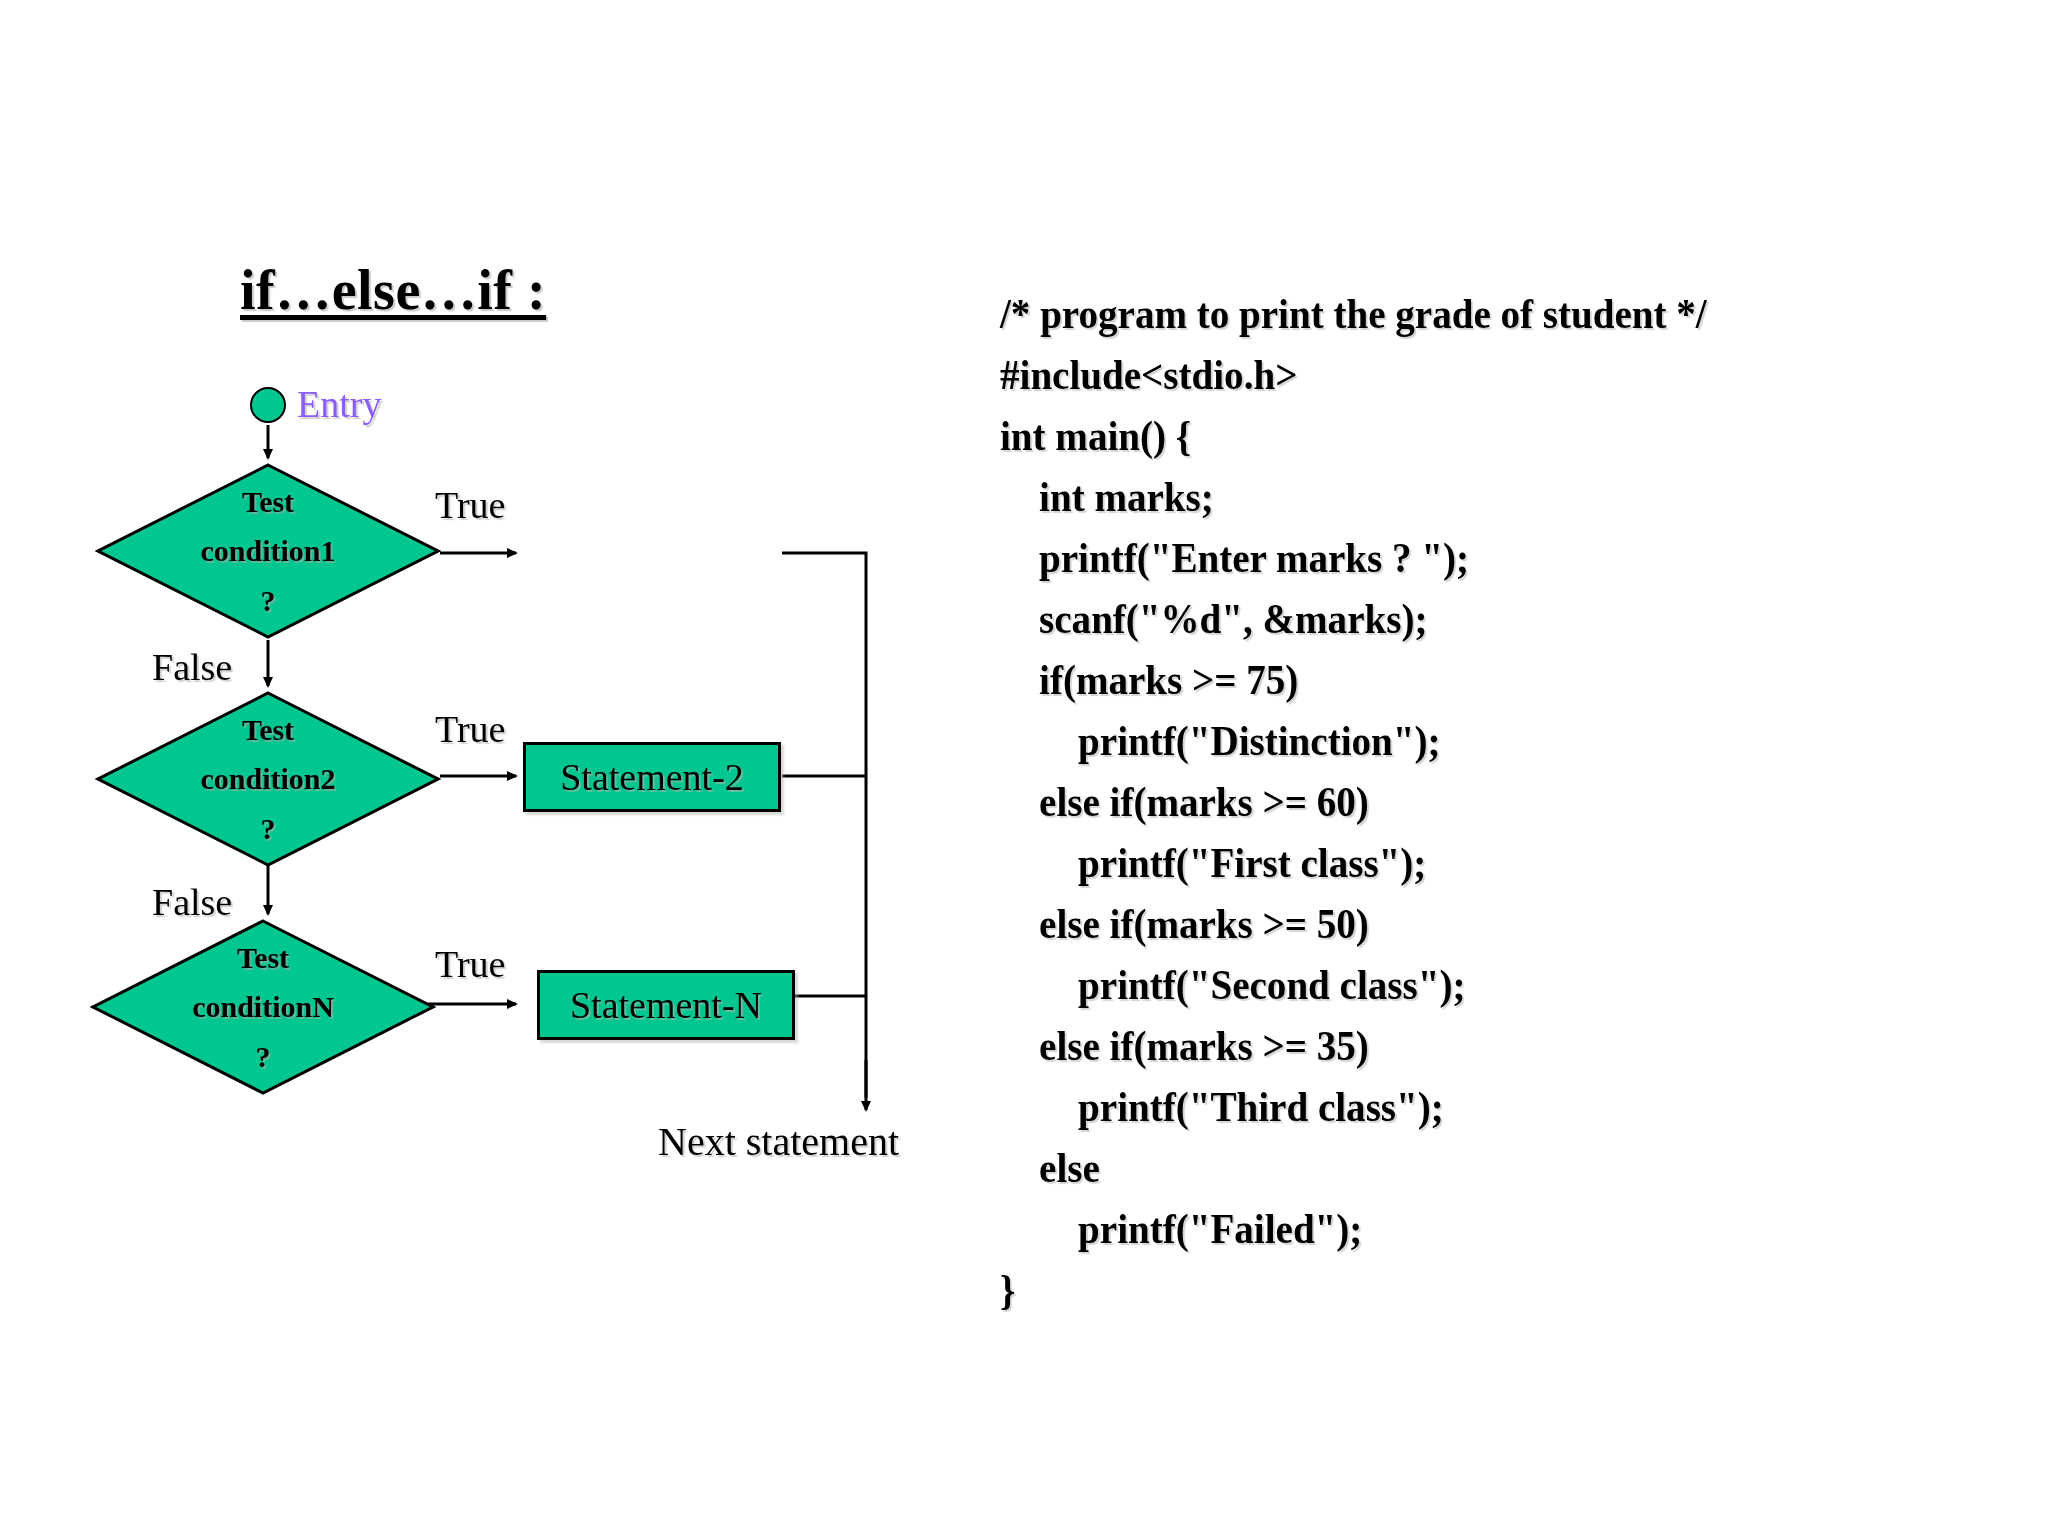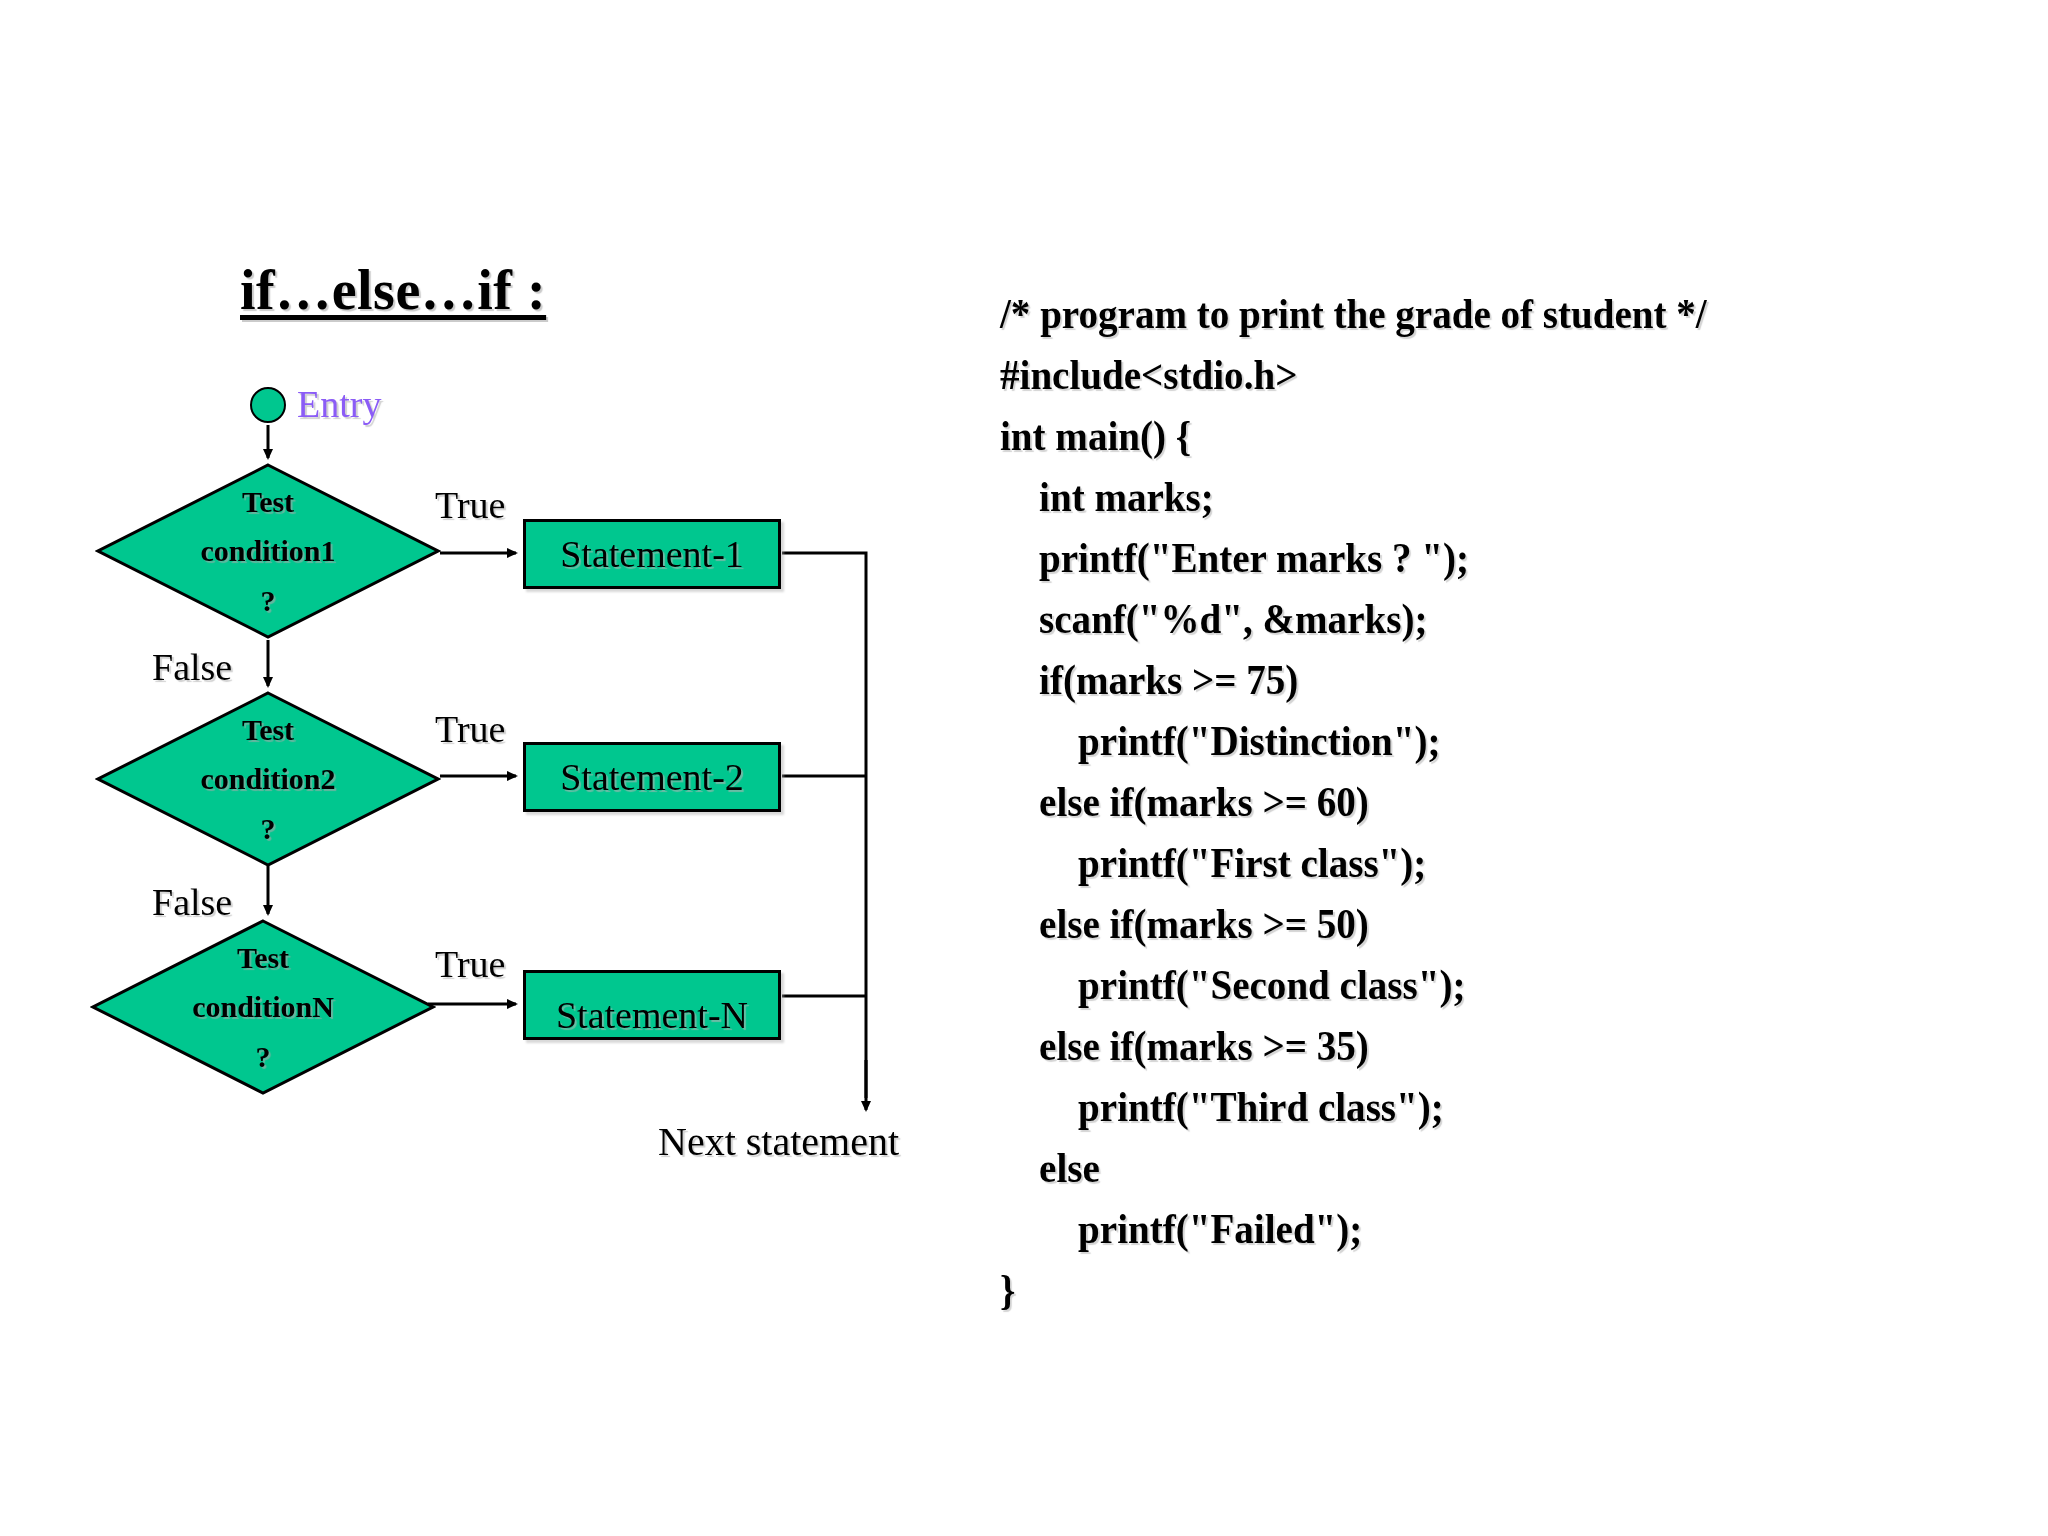--- a/index.html
+++ b/index.html
@@ -214,27 +214,24 @@
   </div>
 
   <div class="edge-label" style="left:435px; top:483px;">True</div>
   <div class="edge-label" style="left:152px; top:645px;">False</div>
 
   <div class="edge-label" style="left:435px; top:707px;">True</div>
   <div class="edge-label" style="left:152px; top:880px;">False</div>
 
   <div class="edge-label" style="left:435px; top:942px;">True</div>
 
-  <div class="stmt-box" style="left:523px; top:519px;">
-    <span>Statement-1</span>
-  </div>
   <div class="stmt-box" style="left:523px; top:742px;">
     <span>Statement-2</span>
   </div>
-  <div class="stmt-box" style="left:523px; top:970px;align-items:flex-end;">
+  <div class="stmt-box" style="left:537px; top:970px;">
     <span>Statement-N</span>
   </div>
 
   <div class="next-stmt">Next statement</div>
 
   <div class="code">
     <div class="code-line">/* program to print the grade of student */</div>
     <div class="code-line">#include&lt;stdio.h&gt;</div>
     <div class="code-line">int main() {</div>
     <div class="code-line">    int marks;</div>

